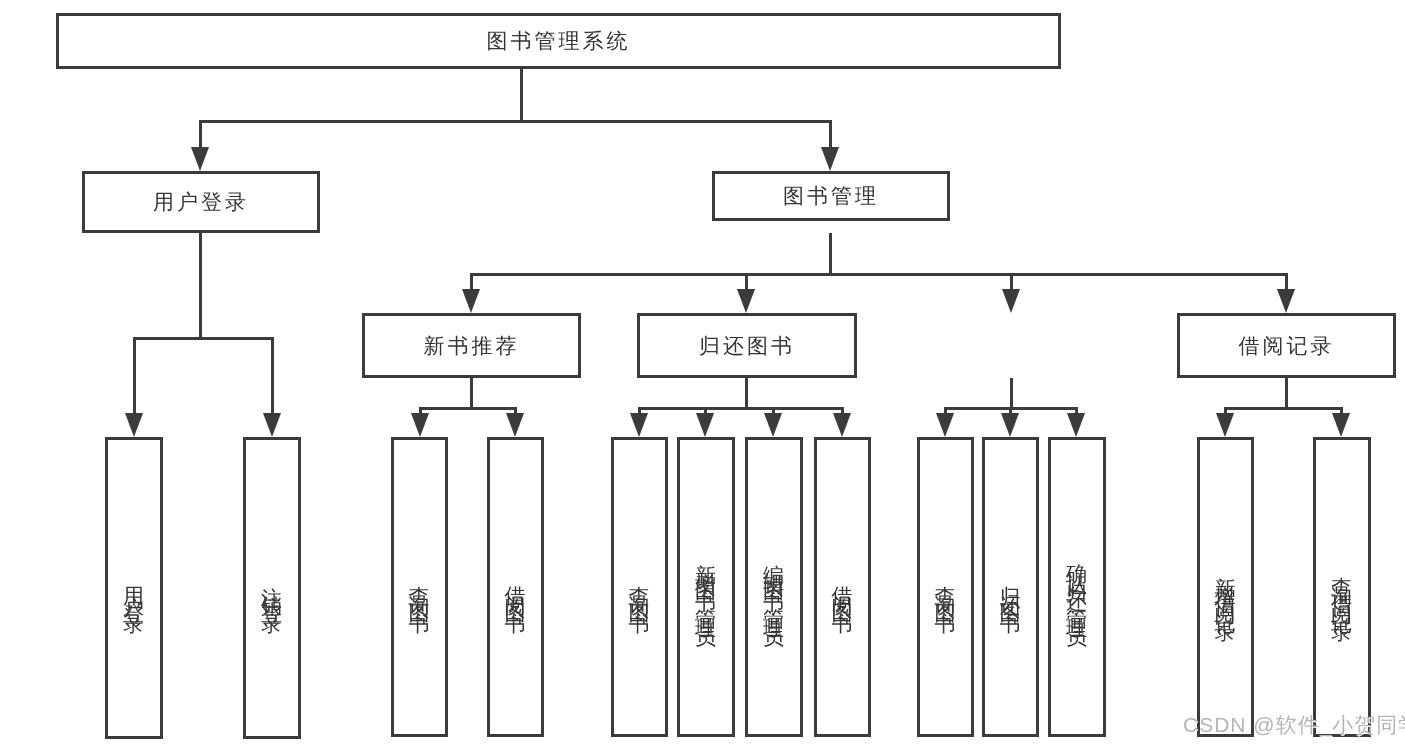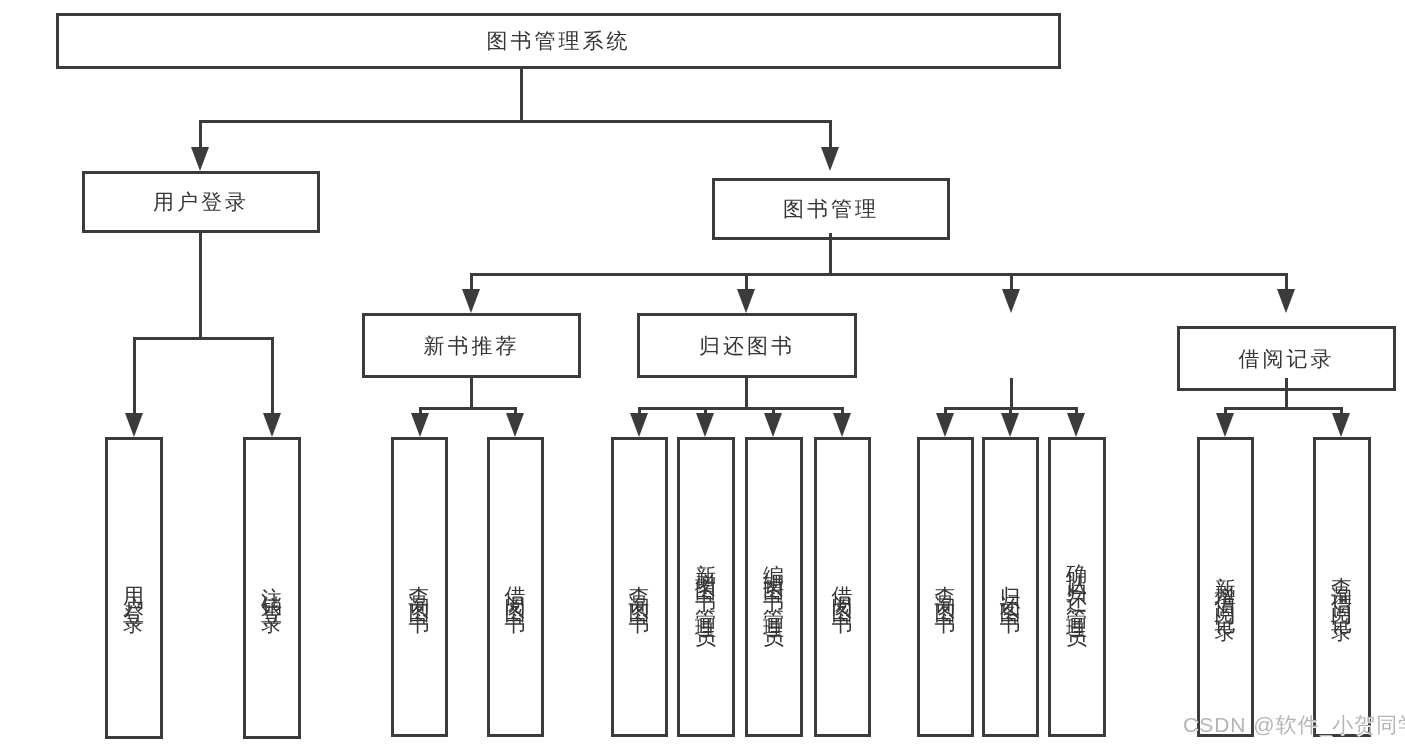--- a/index.html
+++ b/index.html
@@ -80,21 +80,21 @@
   <div class="vline" style="left:520px; top:69px;  height:51px;"></div>
   <div class="hline" style="left:199px; top:120px; width:633px;"></div>
   <div class="vline" style="left:199px; top:120px; height:30px;"></div>
   <div class="arrow" style="left:191px; top:147px;"></div>
   <div class="vline" style="left:829px; top:120px; height:30px;"></div>
   <div class="arrow" style="left:821px; top:147px;"></div>
 
   <div class="box h" style="left:82px; top:171px; width:238px; height:62px;">
     <span>用户登录</span>
   </div>
-  <div class="box h" style="left:712px; top:178px; width:238px; height:62px;">
+  <div class="box h" style="left:712px; top:171px; width:238px; height:50px;">
     <span>图书管理</span>
   </div>
 
   <div class="vline" style="left:199px; top:233px; height:104px;"></div>
   <div class="hline" style="left:133px; top:337px; width:141px;"></div>
   <div class="vline" style="left:133px; top:337px; height:80px;"></div>
   <div class="arrow" style="left:125px; top:413px;"></div>
   <div class="vline" style="left:271px; top:337px; height:80px;"></div>
   <div class="arrow" style="left:263px; top:413px;"></div>
 
@@ -115,21 +115,21 @@
   <div class="arrow" style="left:1002px; top:289px;"></div>
   <div class="vline" style="left:1285px; top:273px; height:20px;"></div>
   <div class="arrow" style="left:1277px; top:289px;"></div>
 
   <div class="box h" style="left:362px; top:313px; width:219px; height:65px;">
     <span>新书推荐</span>
   </div>
   <div class="box h" style="left:637px; top:313px; width:220px; height:65px;">
     <span>归还图书</span>
   </div>
-  <div class="box h" style="left:1177px; top:313px; width:219px; height:65px;margin-top:13px;">
+  <div class="box h" style="left:1177px; top:313px; width:219px; height:65px;">
     <span>借阅记录</span>
   </div>
 
   <div class="vline" style="left:470px; top:378px; height:29px;"></div>
   <div class="hline" style="left:419px; top:407px; width:98px;"></div>
   <div class="vline" style="left:419px; top:407px; height:10px;"></div>
   <div class="arrow" style="left:411px; top:413px;"></div>
   <div class="vline" style="left:514px; top:407px; height:10px;"></div>
   <div class="arrow" style="left:506px; top:413px;"></div>
   <div class="box v" style="left:391px; top:437px; width:57px; height:300px;">

